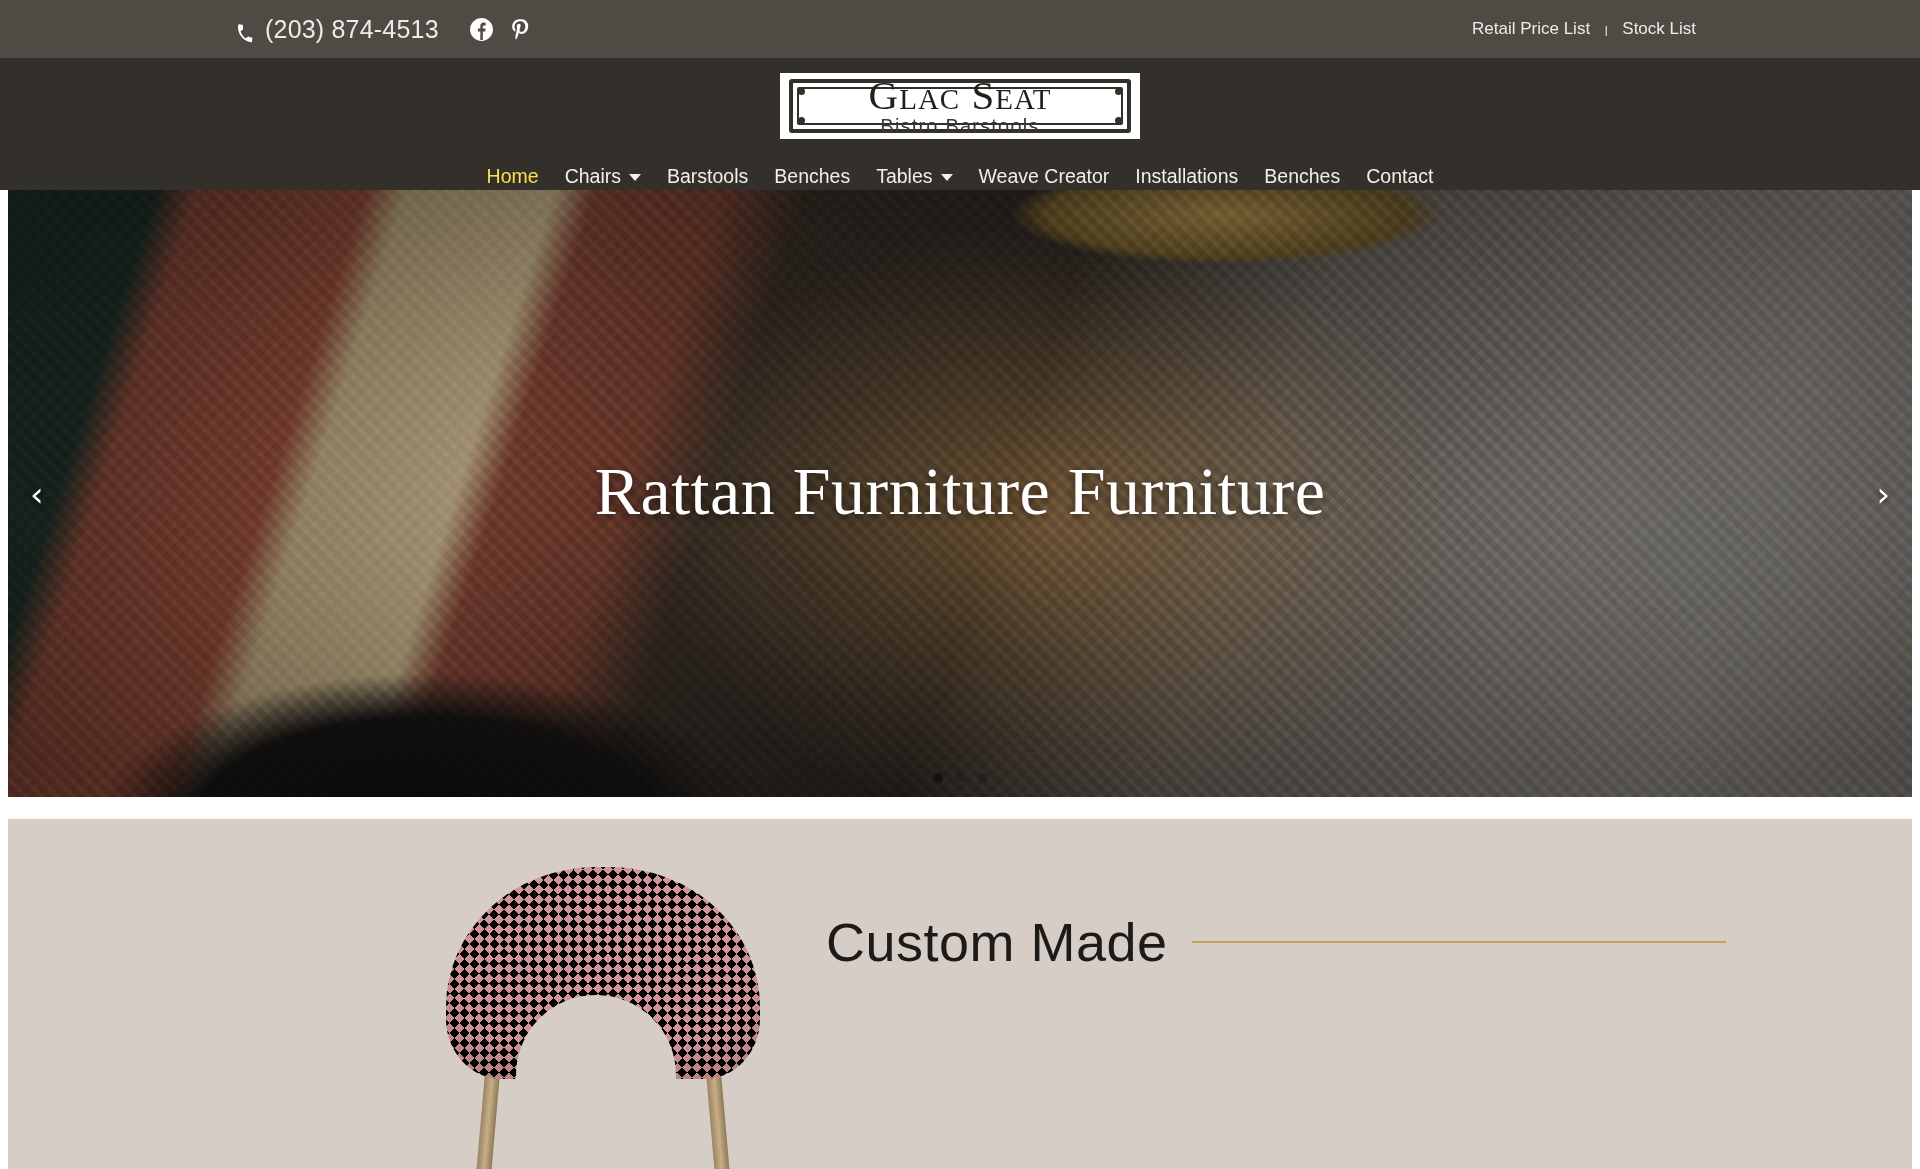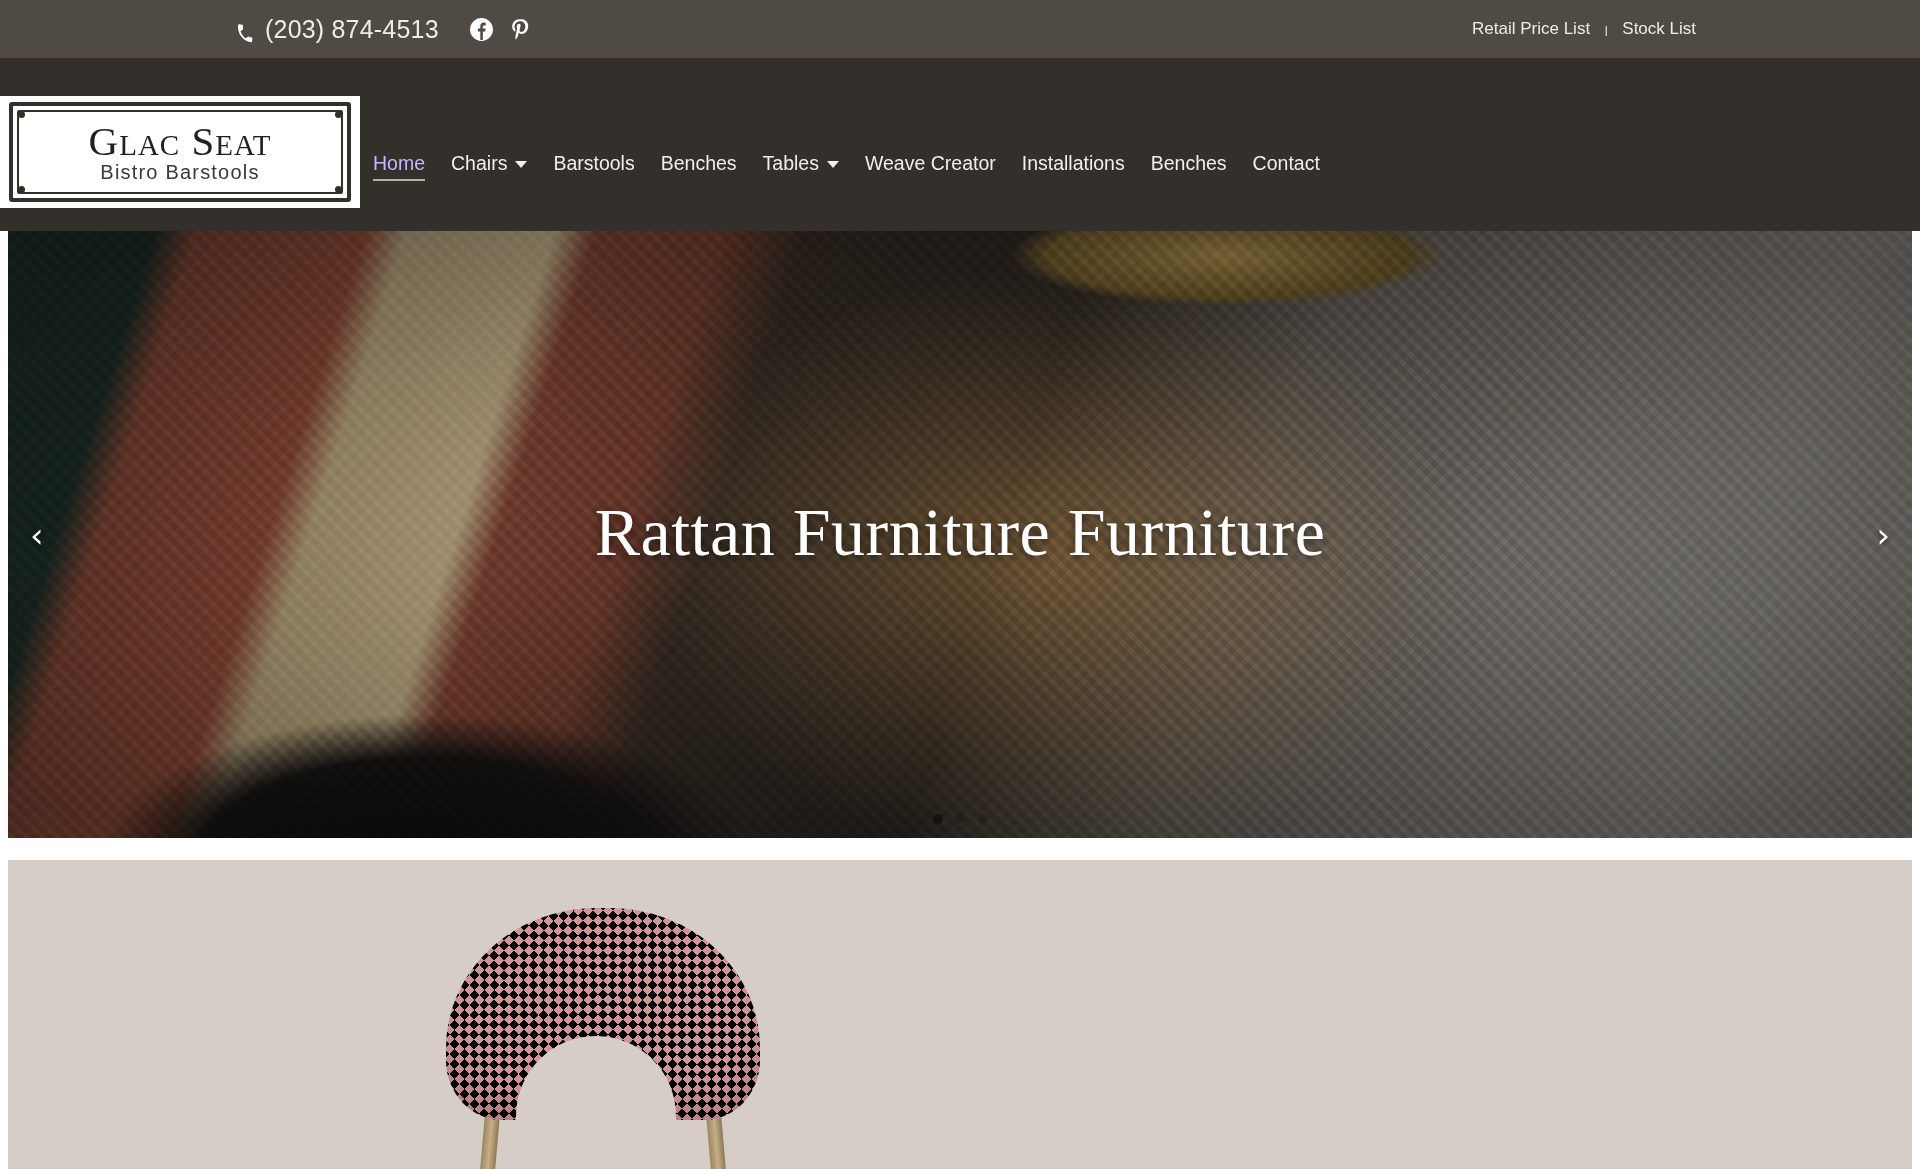--- a/index.html
+++ b/index.html
@@ -53,23 +53,23 @@
     gap: 14px;
     color: #efece8;
     font-size: 17px;
   }
   .topbar-right a { color: #efece8; text-decoration: none; cursor: pointer; }
   .topbar-sep { color: #cfc9c2; font-size: 15px; }
 
   
   .header {
     background: #332f2a;
-    height: 173px;
-    display: flex;
-    flex-direction: row;
+    height: 132px;
+    display: flex;
+    flex-direction: column;
     align-items: center;
     padding-top: 15px;
   }
   .logo-wrap {
     width: 360px;
     height: 112px;
     background: #ffffff;
     display: flex;
     align-items: center;
     justify-content: center;
@@ -129,21 +129,21 @@
     align-items: center;
     gap: 8px;
     color: #f2efeb;
     font-size: 19.5px;
     padding: 0 13px;
     cursor: pointer;
     white-space: nowrap;
     position: relative;
     line-height: 1.4;
   }
-  .nav-item.active { color: #c4b5fd; }
+  .nav-item.active { color: #fde047; }
   .nav-item.active::after {
     content: "";
     position: absolute;
     left: 13px; right: 13px;
     bottom: -3px;
     height: 1.5px;
     background: #b9b0a4;
   }
   .caret {
     width: 0; height: 0;
@@ -417,14 +417,18 @@
 <div class="custom-section">
 
   <div class="chair-art">
     <span class="chair-leg leg-l"></span>
     <span class="chair-leg leg-r"></span>
     <span class="chair-back"></span>
     <span class="chair-back-hole"></span>
 
   </div>
 
+  <div class="custom-head">
+    <span class="custom-title">Custom Made</span>
+    <span class="custom-rule"></span>
+  </div>
 
 </div>
 
 </body></html>

